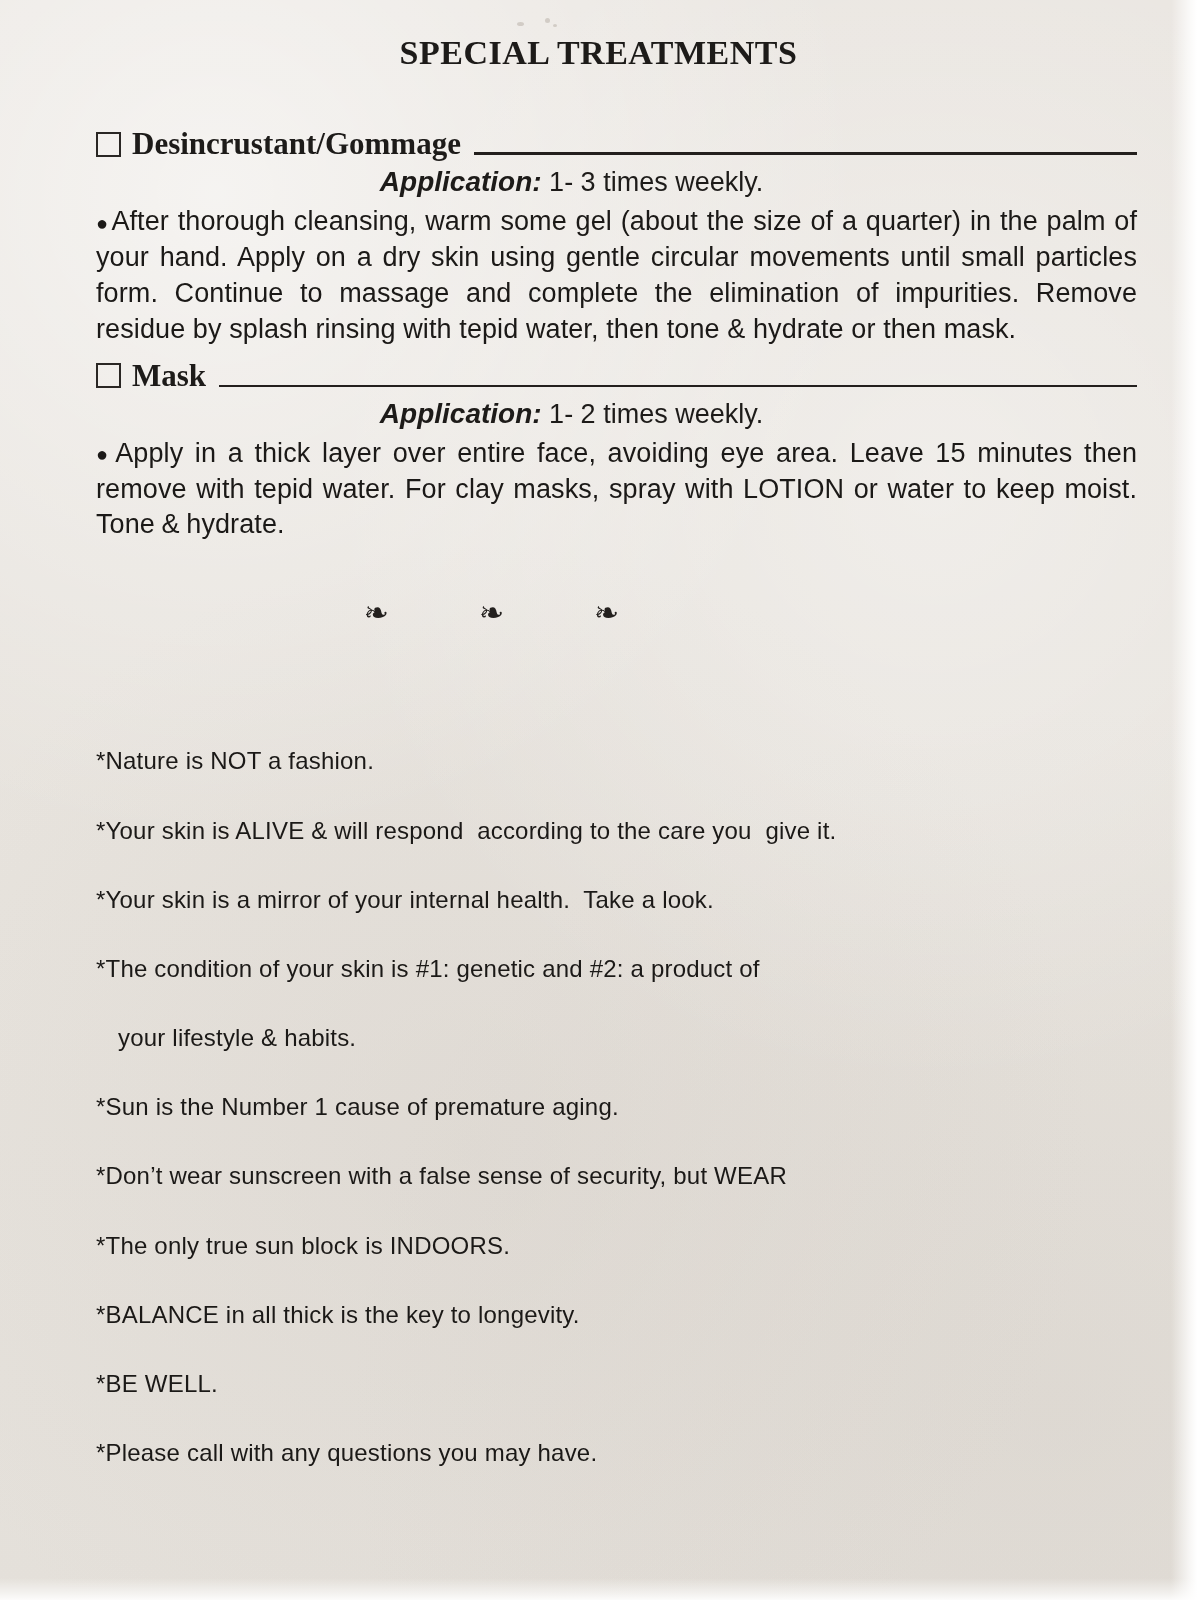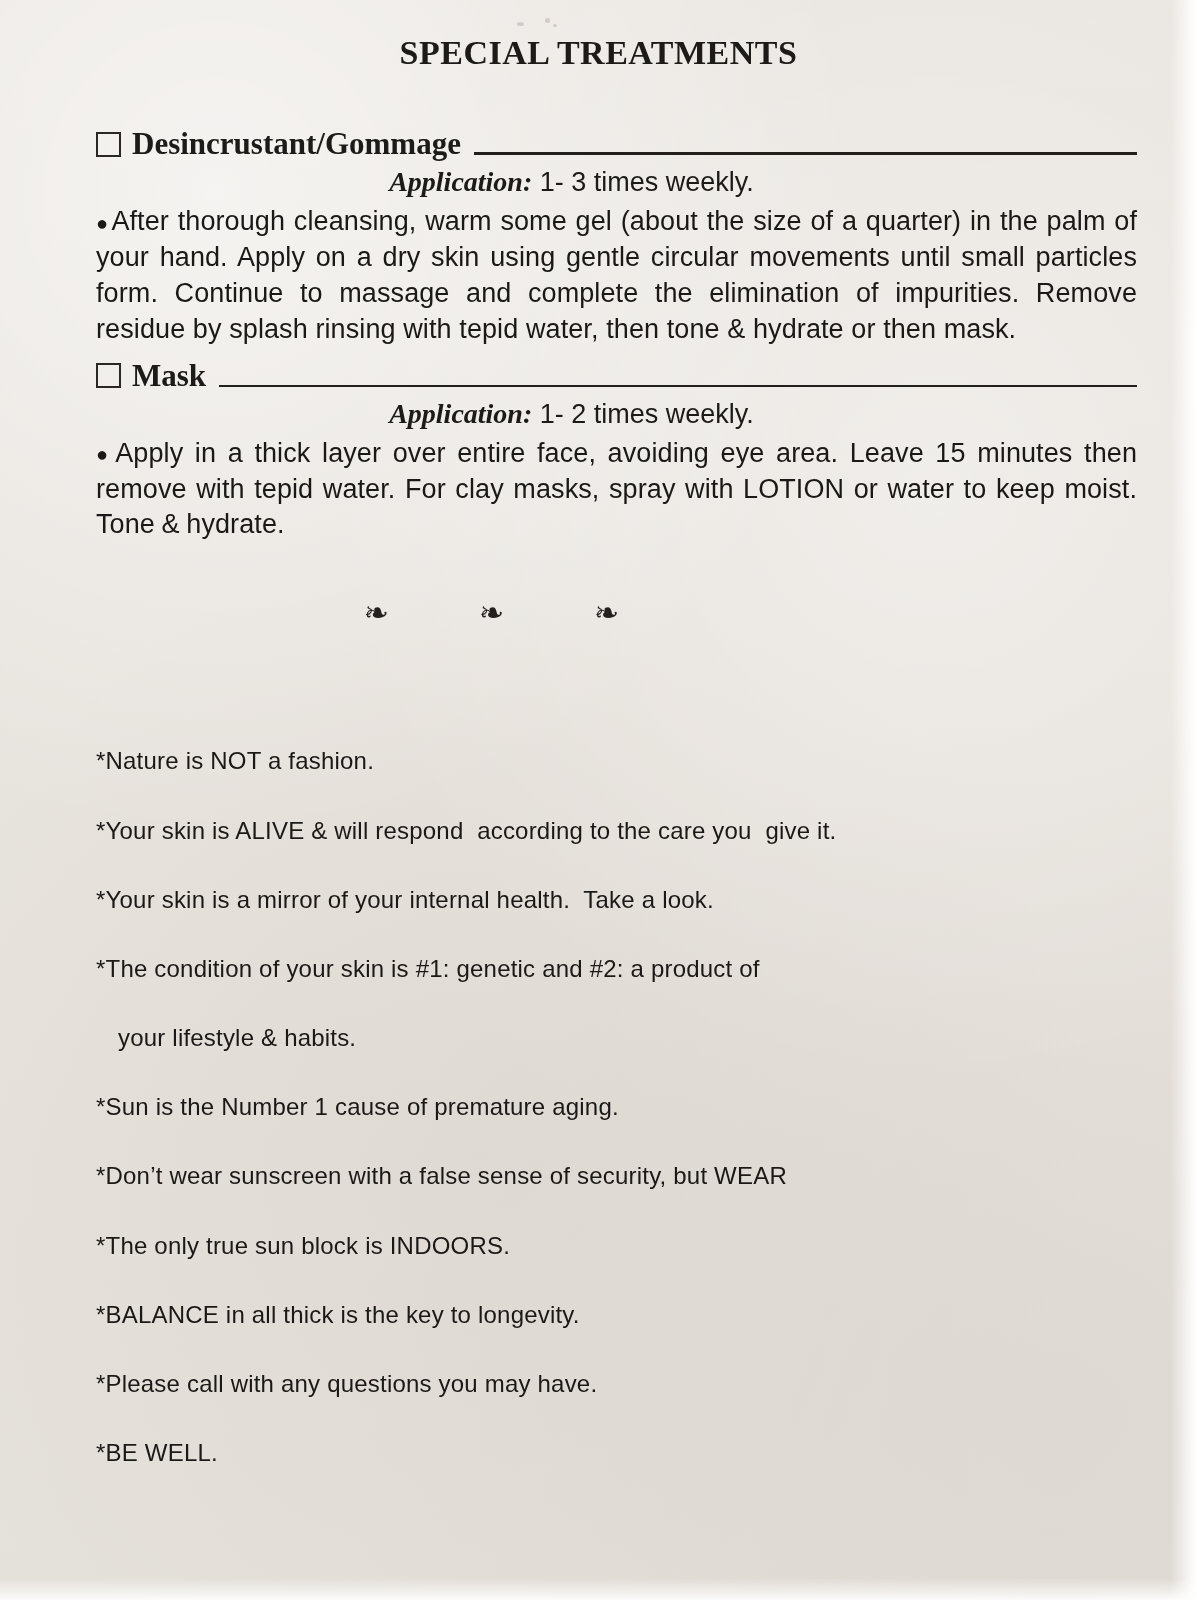--- a/index.html
+++ b/index.html
@@ -98,21 +98,21 @@
 
   .application {
     text-align: center;
     font-size: 27px;
     color: #1d1b19;
     margin: 4px 0 6px 0;
     padding-right: 90px;
   }
   .application .it {
     font-style: italic;
-    font-family: Liberation Serif, serif;
+    font-family: Liberation Sans, sans-serif;
     font-weight: bold;
     font-size: 28px;
   }
 
   .para {
     font-size: 27px;
     line-height: 1.33;
     color: #1b1917;
     text-align: justify;
     margin: 0 0 2px 0;
@@ -196,21 +196,21 @@
     <div class="notes">
       <div class="note">*Nature is NOT a fashion.</div>
       <div class="note">*Your skin is ALIVE &amp; will respond  according to the care you  give it.</div>
       <div class="note">*Your skin is a mirror of your internal health.  Take a look.</div>
       <div class="note">*The condition of your skin is #1: genetic and #2: a product of</div>
       <div class="note indent">your lifestyle &amp; habits.</div>
       <div class="note">*Sun is the Number 1 cause of premature aging.</div>
       <div class="note">*Don’t wear sunscreen with a false sense of security, but WEAR</div>
       <div class="note">*The only true sun block is INDOORS.</div>
       <div class="note">*BALANCE in all thick is the key to longevity.</div>
+      <div class="note">*BE WELL.</div>
       <div class="note">*Please call with any questions you may have.</div>
-      <div class="note">*BE WELL.</div>
     </div>
 
   </div>
 
   <div class="paper-edge-right"></div>
   <div class="paper-edge-bottom"></div>
 </div>
 
 </body></html>

